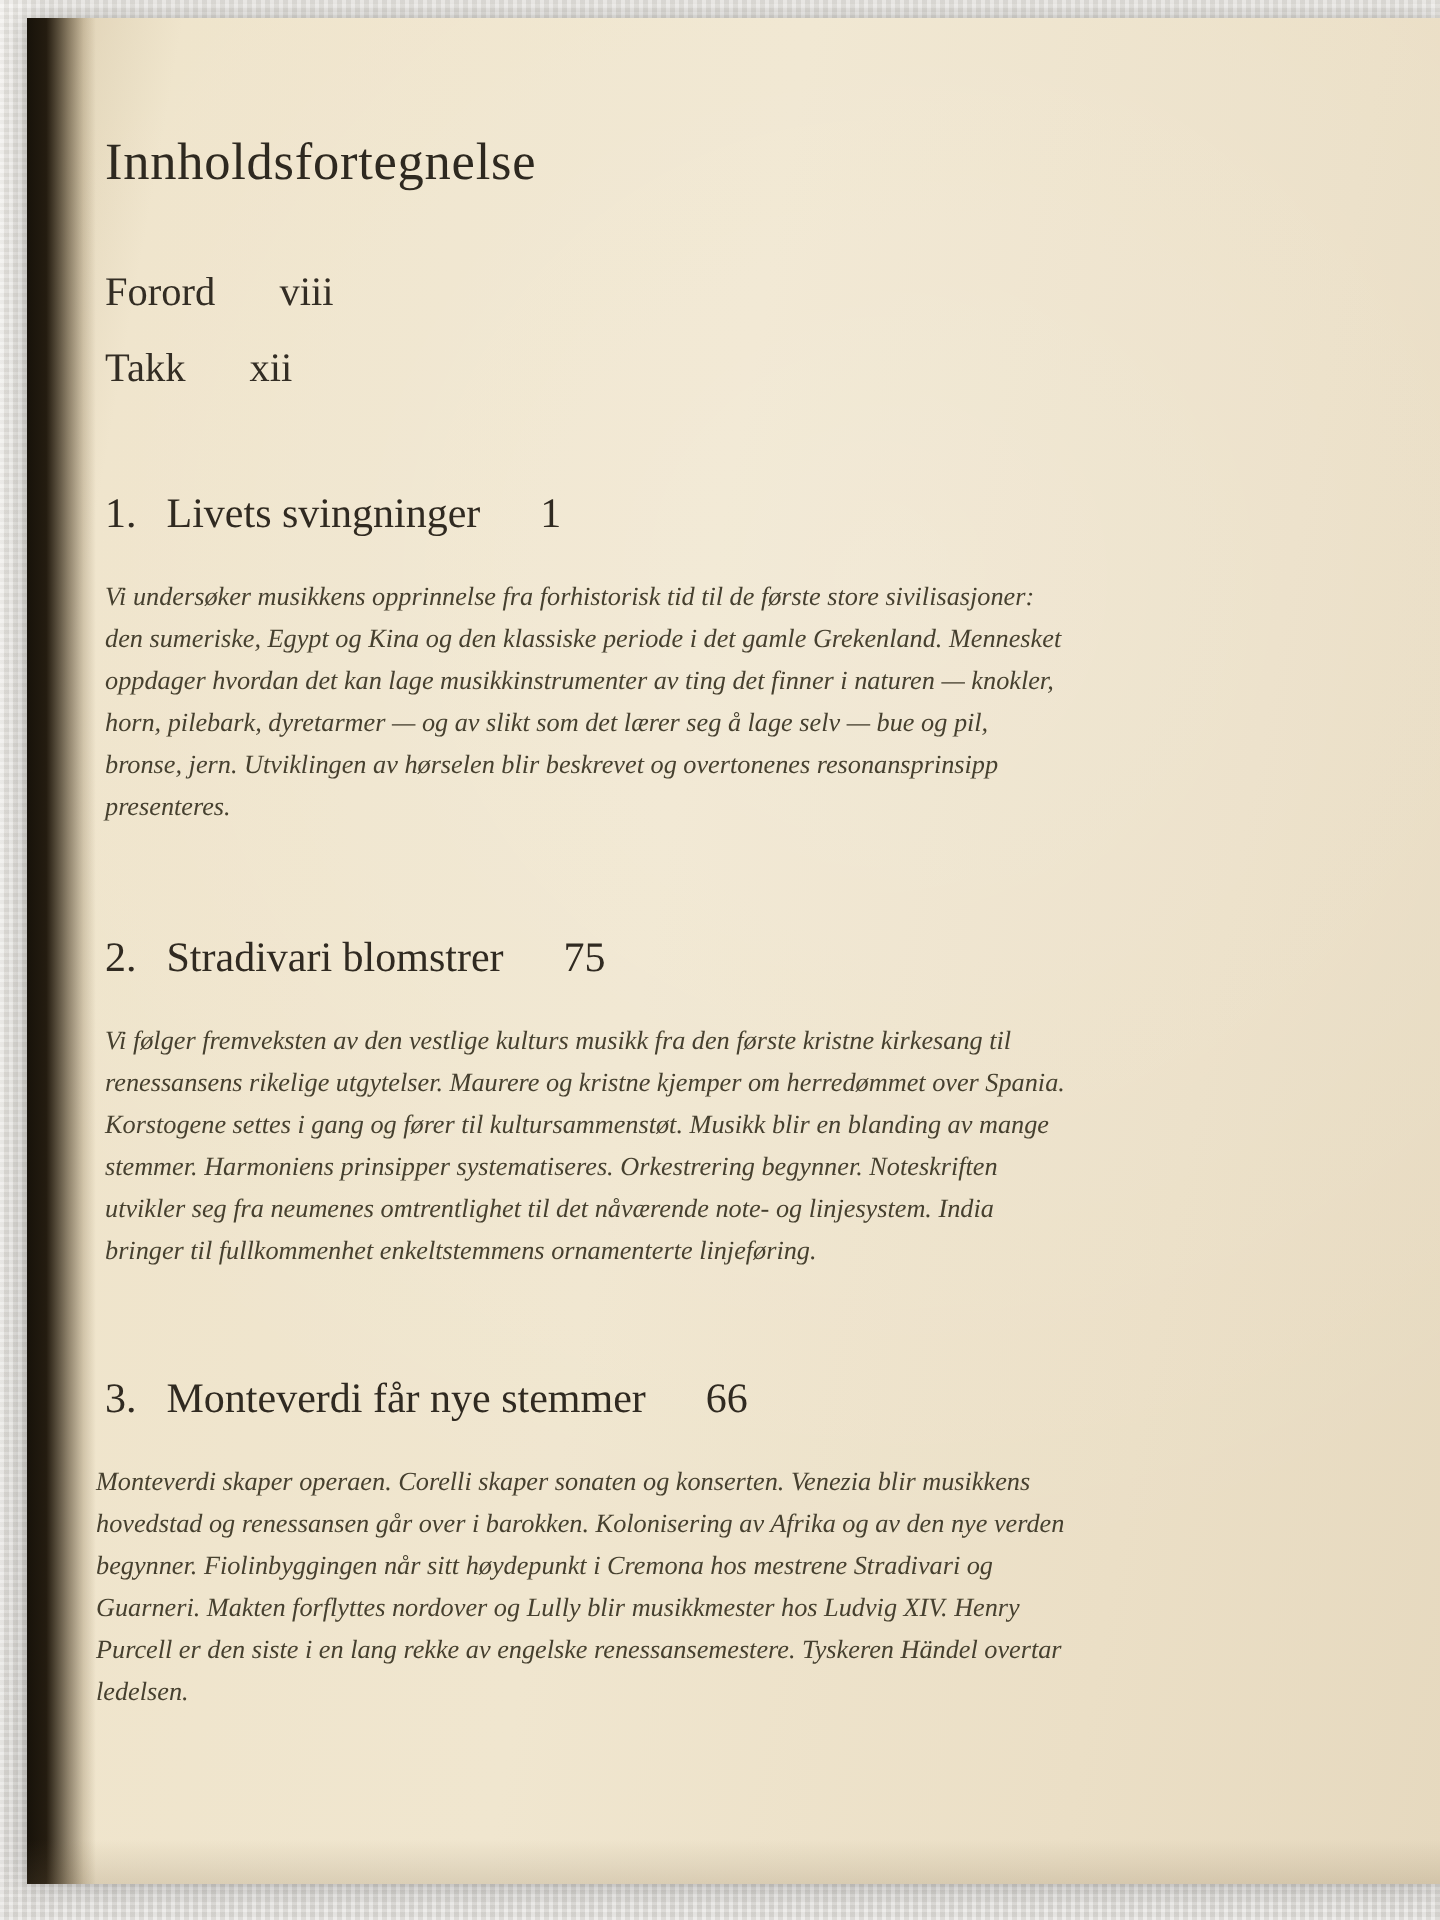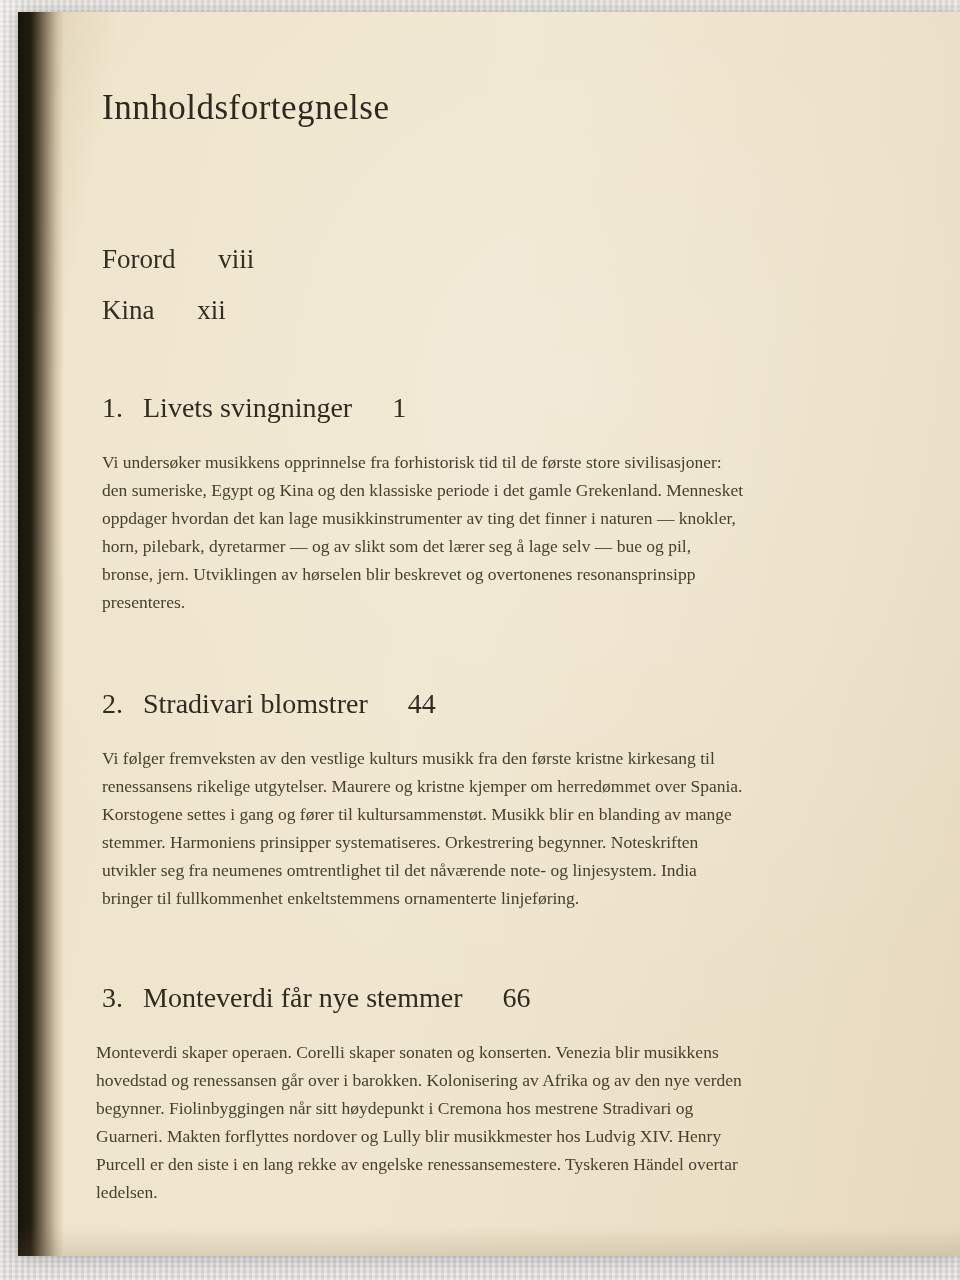--- a/index.html
+++ b/index.html
@@ -67,33 +67,33 @@
     position: absolute;
     left: 0; right: 0; bottom: 0;
     height: 30px;
     background: linear-gradient(180deg,
       rgba(120,100,70,0) 0%,
       rgba(120,100,70,0.18) 100%);
   }
 
   .page-content {
     position: relative;
-    padding: 76px 60px 0 84px;
+    padding: 76px 60px 0 52px;
     color: #352f26;
   }
 
   .page-title {
     font-size: 35px;
     letter-spacing: 0.5px;
     color: #2e2920;
     font-weight: 400;
   }
 
   .front-matter {
-    margin-top: 116px;
+    margin-top: 51px;
   }
 
   .front-matter-row {
     font-size: 27px;
     color: #332d24;
     margin-bottom: 20px;
   }
 
   .front-matter-page {
     display: inline-block;
@@ -115,20 +115,21 @@
     display: inline-block;
     margin-right: 20px;
   }
 
   .chapter-heading .chapter-page-number {
     display: inline-block;
     margin-left: 40px;
   }
 
   .chapter-description {
+    font-style: italic;
     font-size: 17.5px;
     line-height: 1.6;
     max-width: 642px;
     margin-top: 24px;
     color: #46402f;
   }
 
   .chapter-1 { margin-top: 66px; }
   .chapter-2 { margin-top: 72px; }
   .chapter-3 { margin-top: 70px; }
@@ -147,35 +148,35 @@
     <div class="page-content">
 
       <h1 class="page-title">Innholdsfortegnelse</h1>
 
       <div class="front-matter">
         <div class="front-matter-row">
           <span>Forord</span>
           <span class="front-matter-page">viii</span>
         </div>
         <div class="front-matter-row">
-          <span>Kina</span>
+          <span>Takk</span>
           <span class="front-matter-page">xii</span>
         </div>
       </div>
 
       <div class="chapter chapter-1">
         <div class="chapter-heading">
           <span class="chapter-number">1.</span><span>Livets svingninger</span><span class="chapter-page-number">1</span>
         </div>
         <p class="chapter-description">Vi undersøker musikkens opprinnelse fra forhistorisk tid til de første store sivilisasjoner: den sumeriske, Egypt og Kina og den klassiske periode i det gamle Grekenland. Mennesket oppdager hvordan det kan lage musikkinstrumenter av ting det finner i naturen — knokler, horn, pilebark, dyretarmer — og av slikt som det lærer seg å lage selv — bue og pil, bronse, jern. Utviklingen av hørselen blir beskrevet og overtonenes resonansprinsipp presenteres.</p>
       </div>
 
       <div class="chapter chapter-2">
         <div class="chapter-heading">
-          <span class="chapter-number">2.</span><span>Stradivari blomstrer</span><span class="chapter-page-number">44</span>
+          <span class="chapter-number">2.</span><span>Stradivari blomstrer</span><span class="chapter-page-number">75</span>
         </div>
         <p class="chapter-description">Vi følger fremveksten av den vestlige kulturs musikk fra den første kristne kirkesang til renessansens rikelige utgytelser. Maurere og kristne kjemper om herredømmet over Spania. Korstogene settes i gang og fører til kultursammenstøt. Musikk blir en blanding av mange stemmer. Harmoniens prinsipper systematiseres. Orkestrering begynner. Noteskriften utvikler seg fra neumenes omtrentlighet til det nåværende note- og linjesystem. India bringer til fullkommenhet enkeltstemmens ornamenterte linjeføring.</p>
       </div>
 
       <div class="chapter chapter-3">
         <div class="chapter-heading">
           <span class="chapter-number">3.</span><span>Monteverdi får nye stemmer</span><span class="chapter-page-number">66</span>
         </div>
         <p class="chapter-description">Monteverdi skaper operaen. Corelli skaper sonaten og konserten. Venezia blir musikkens hovedstad og renessansen går over i barokken. Kolonisering av Afrika og av den nye verden begynner. Fiolinbyggingen når sitt høydepunkt i Cremona hos mestrene Stradivari og Guarneri. Makten forflyttes nordover og Lully blir musikkmester hos Ludvig XIV. Henry Purcell er den siste i en lang rekke av engelske renessansemestere. Tyskeren Händel overtar ledelsen.</p>
       </div>

